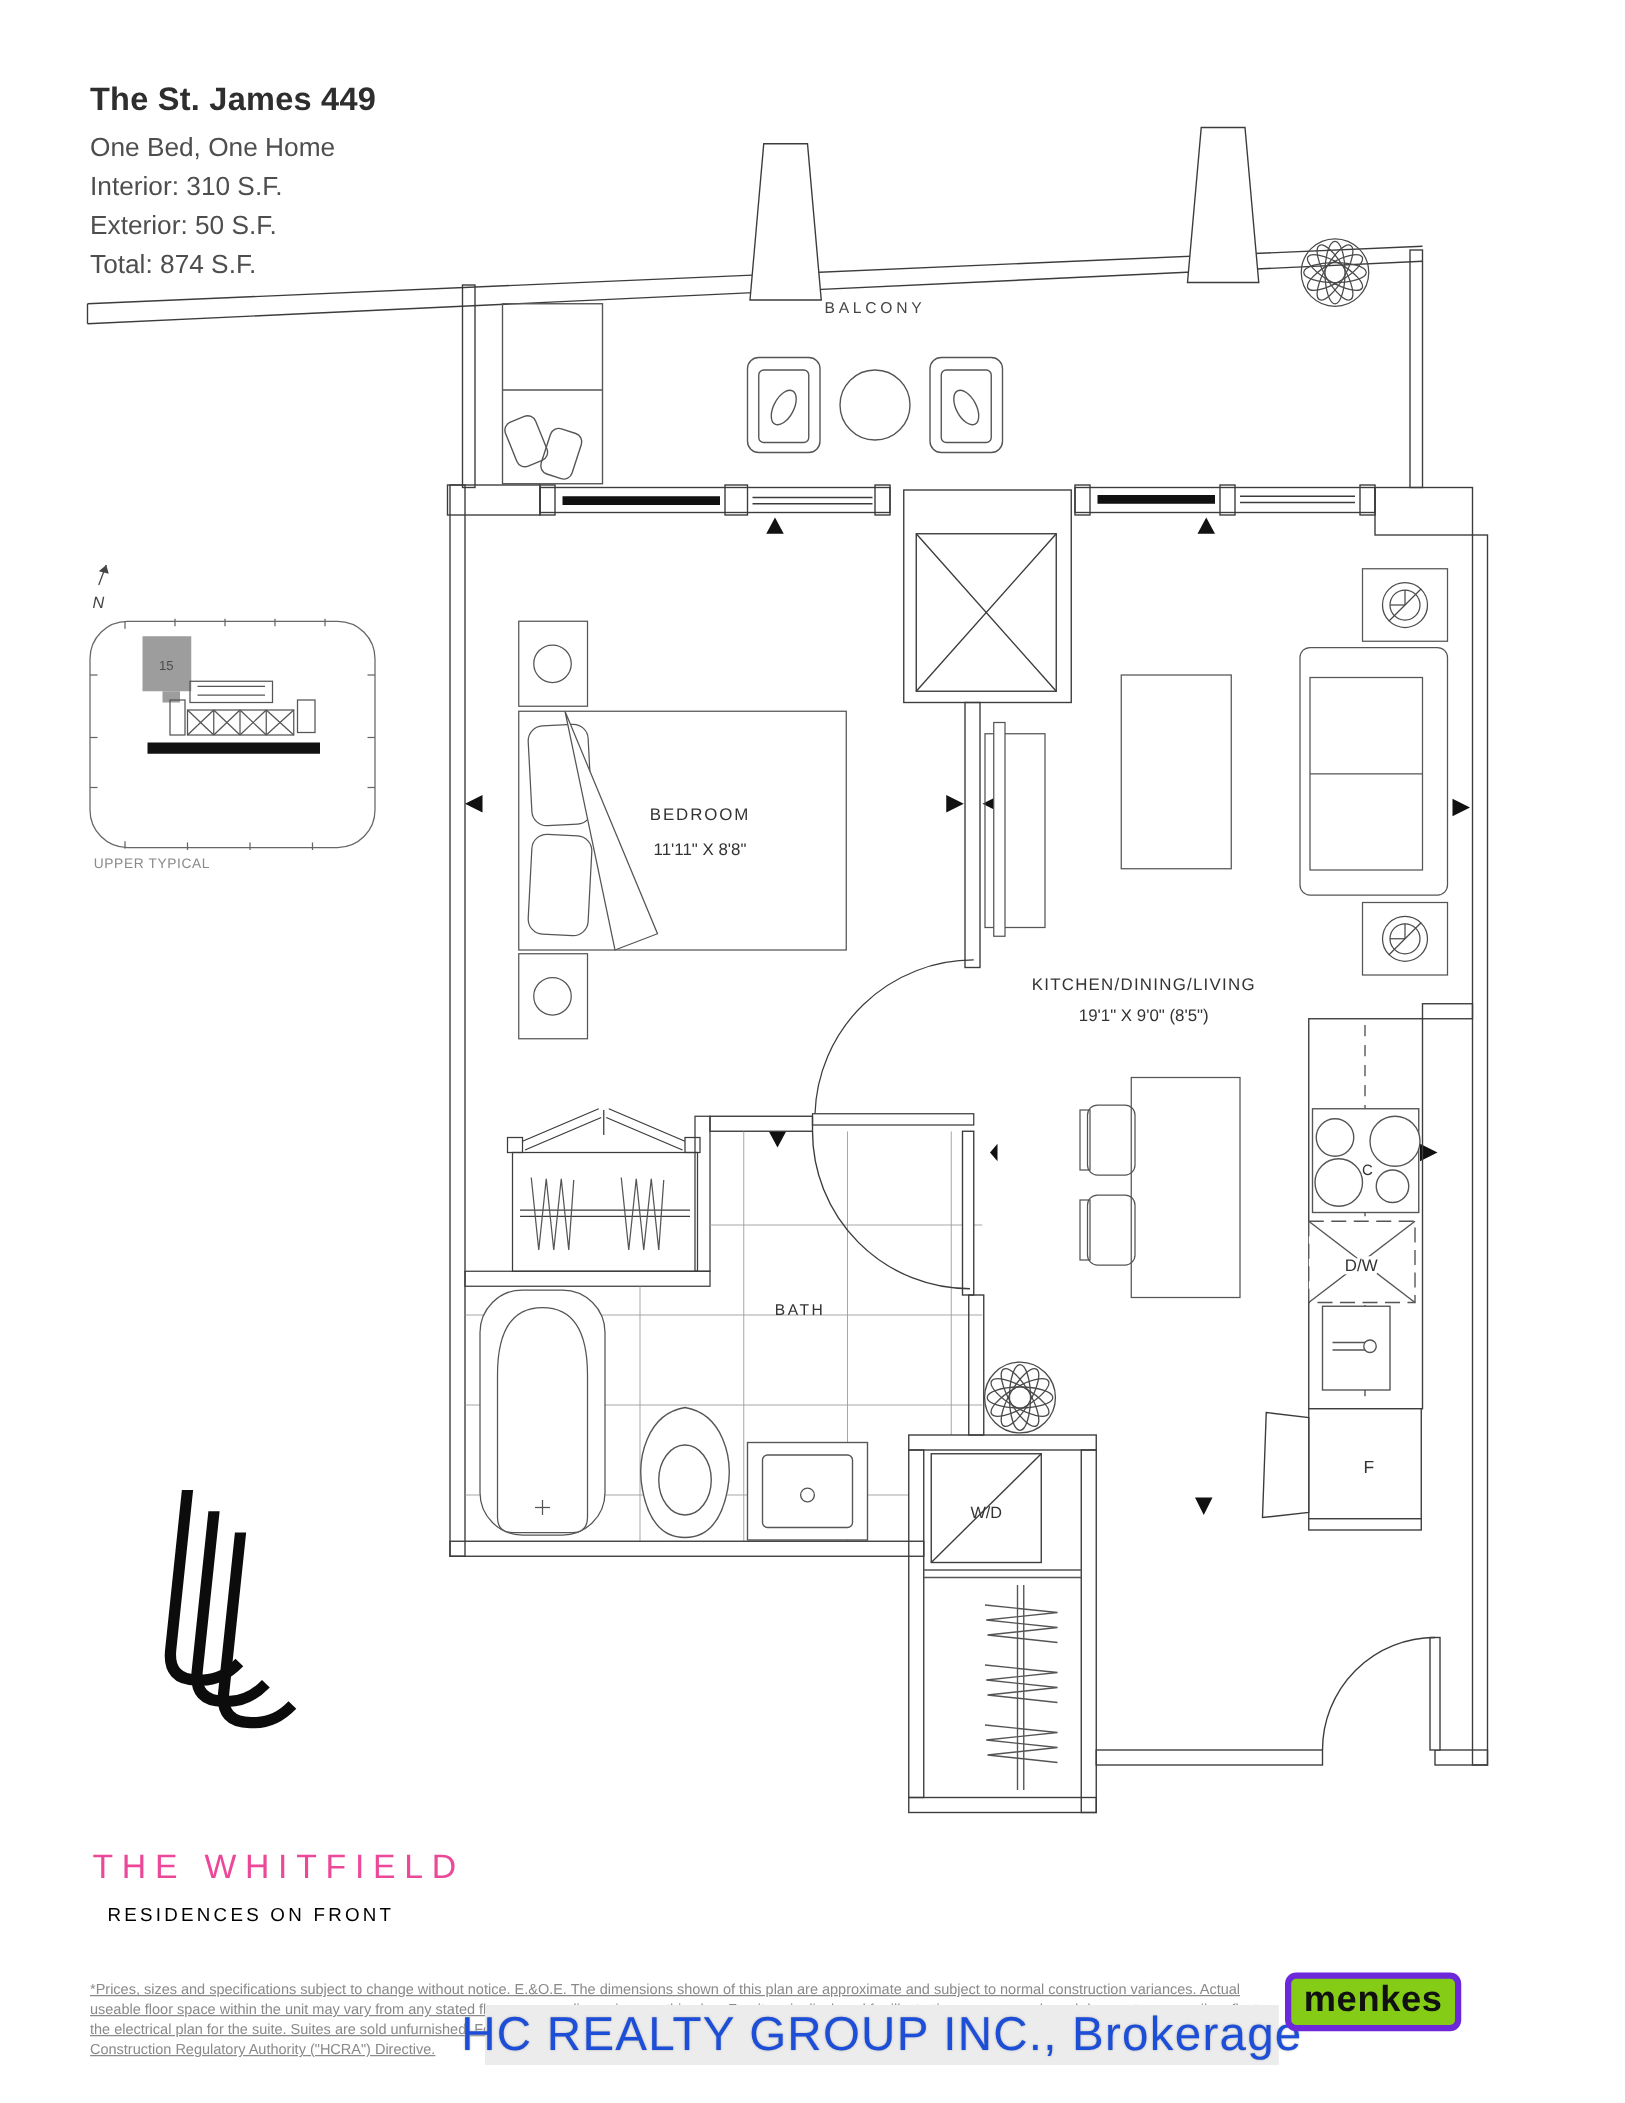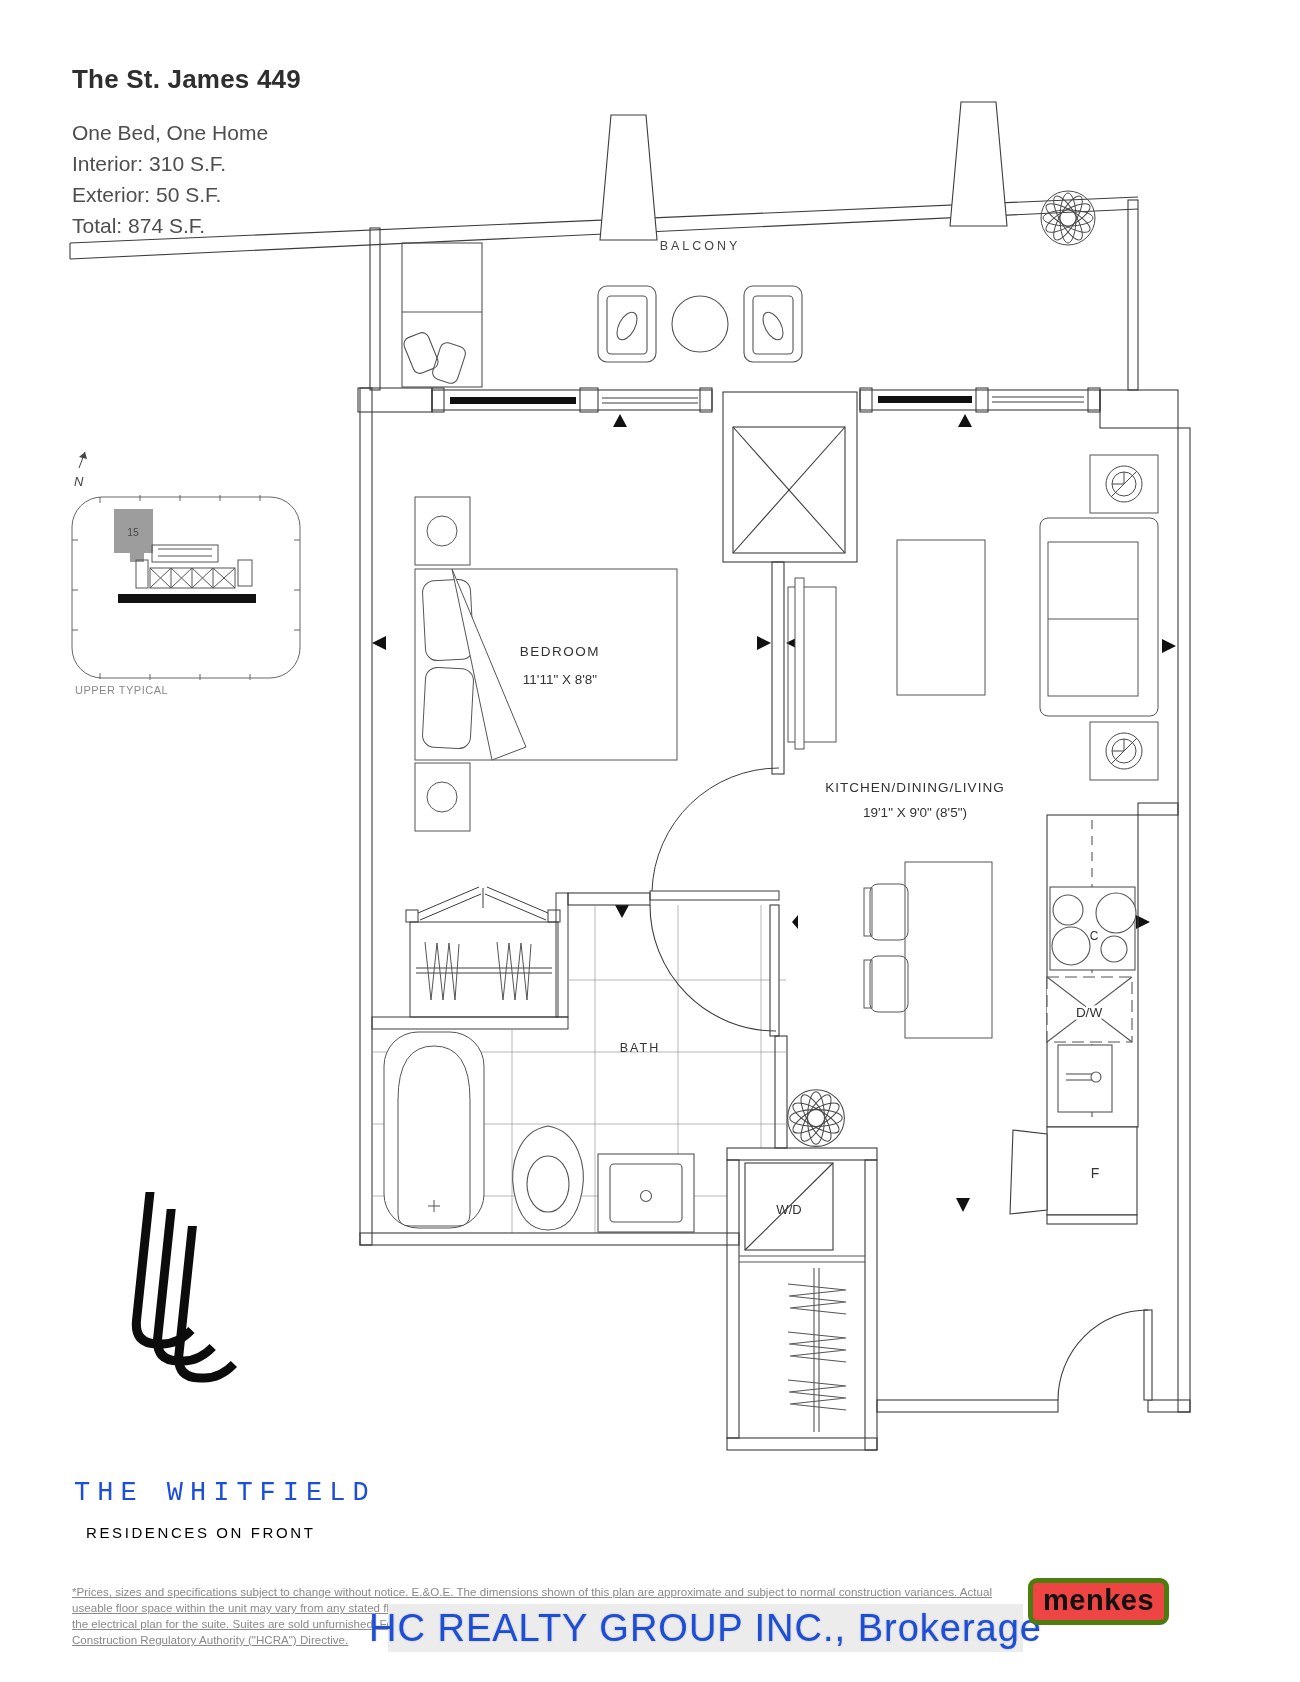--- a/index.html
+++ b/index.html
@@ -1,35 +1,35 @@
 <!DOCTYPE html>
 <html><head>
 <meta charset="utf-8">
 <style>
   html,body{margin:0;padding:0;background:#fff;}
   #page{position:relative;width:1300px;height:1682px;background:#ffffff;overflow:hidden;
         font-family:"Liberation Sans",sans-serif;}
   svg text{font-family:"Liberation Sans",sans-serif;}
   
   .title-block{position:absolute;left:72px;top:64px;color:#2f2f2f;}
-  .title-block h1{margin:0 0 22px 0;font-size:26px;font-weight:700;letter-spacing:.2px;color:#2e2e2e;}
+  .title-block h1{margin:0 0 8px 0;font-size:26px;font-weight:700;letter-spacing:.2px;color:#2e2e2e;}
   .title-block div{font-size:21px;line-height:31px;font-weight:400;color:#4e4e4e;}
   
-  .brand-name{position:absolute;left:74px;top:1478px;font-size:27px;letter-spacing:7px;color:#1d4ed8;font-family:Liberation Mono, monospace;}
+  .brand-name{position:absolute;left:74px;top:1478px;font-size:27px;letter-spacing:7px;color:#ec4899;}
   .brand-tagline{position:absolute;left:86px;top:1524px;font-size:15px;letter-spacing:2.6px;color:#000000;}
   
   .disclaimer{position:absolute;left:72px;top:1584px;width:948px;font-size:11.6px;line-height:16px;
               color:#8a8a8a;text-decoration:underline;}
   
   .watermark{position:absolute;left:388px;top:1604px;width:635px;height:48px;background:#ececec;
              display:flex;align-items:center;justify-content:center;}
   .watermark span{font-size:38px;letter-spacing:1px;color:#1d4ed8;text-shadow:0 0 2px #bdbdbd, 0 0 1px #c6c6c6;white-space:nowrap;}
   
-  .menkes{position:absolute;left:1028px;top:1578px;border:5px solid #4d7c0f;border-radius:9px;
-          padding:1px 10px 3px 10px;background:#ef4444;}
+  .menkes{position:absolute;left:1028px;top:1578px;border:5px solid #6d28d9;border-radius:9px;
+          padding:1px 10px 3px 10px;background:#84cc16;}
   .menkes span{font-size:29px;font-weight:700;letter-spacing:.5px;color:#111;}
 </style>
 </head>
 <body>
 
 <div id="page">
 
   
   <div class="title-block">
     <h1>The St. James 449</h1>

